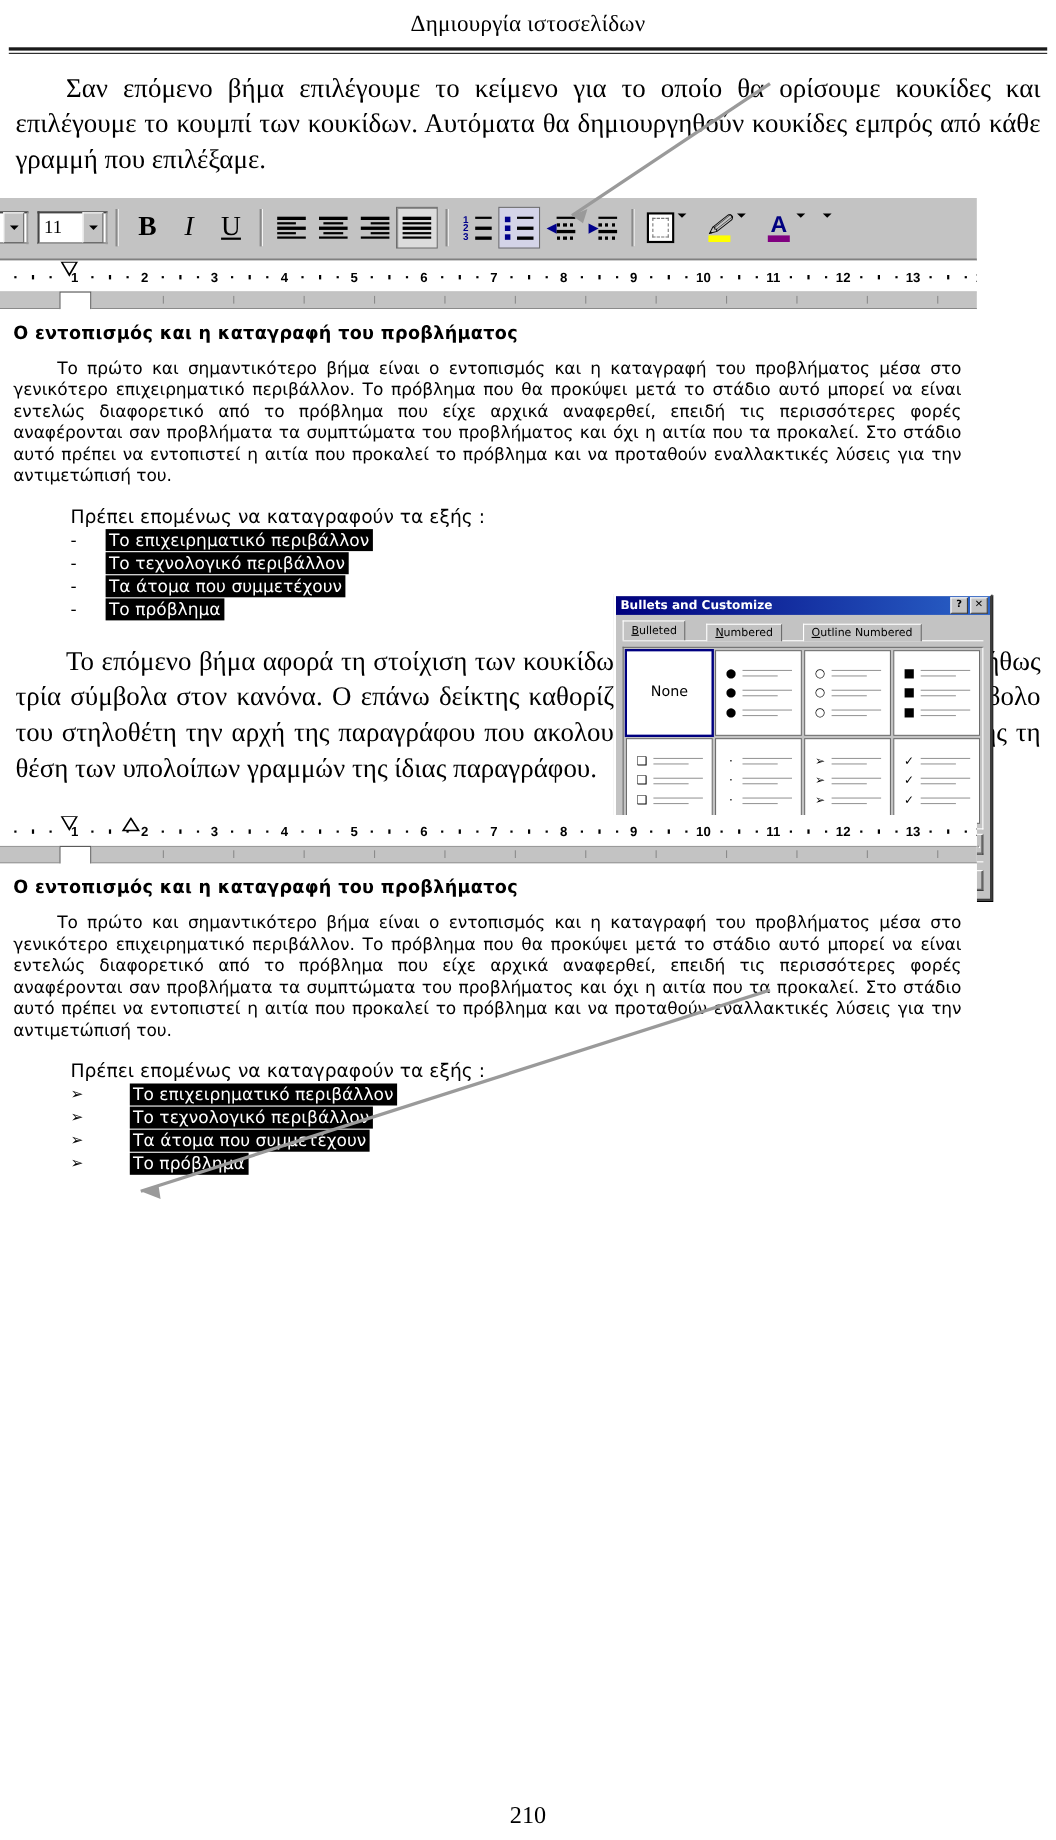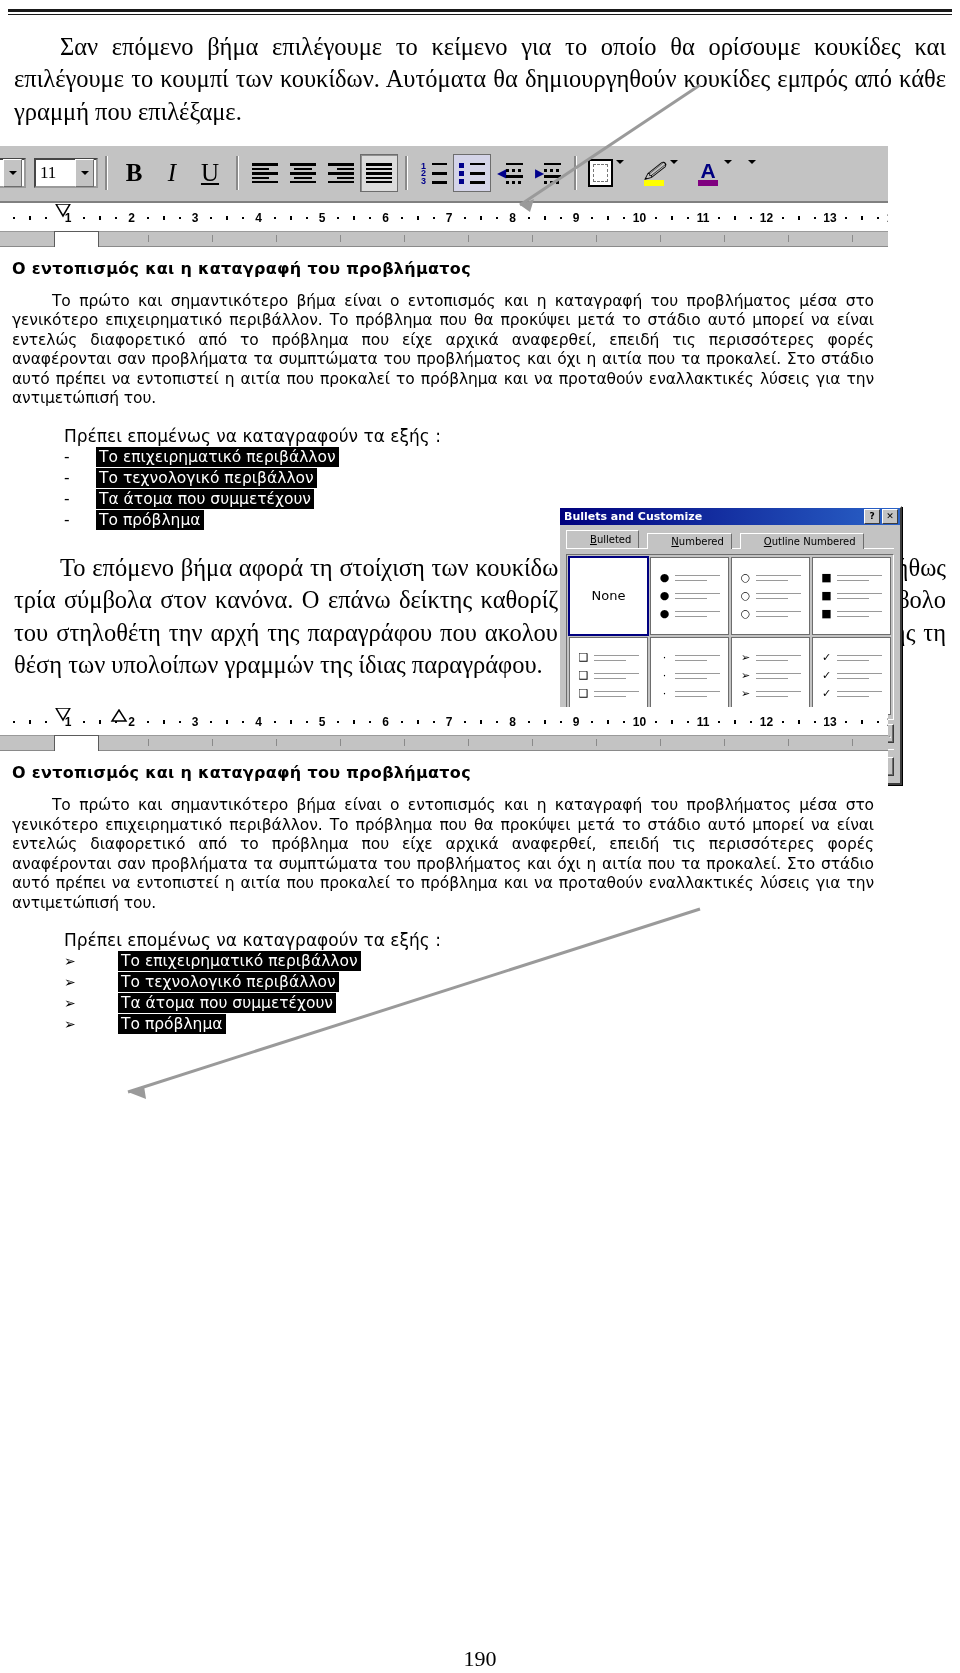--- a/index.html
+++ b/index.html
@@ -179,23 +179,23 @@
     background:linear-gradient(to right,#00007d,#2a63c8);
     color:#fff;font-size:11px;font-weight:bold;padding:0 2px 0 4px;
   }
   .dlg-title .btns{display:flex;gap:2px;}
   .dlg-title .tb{width:14px;height:13px;background:#c3c3c3;color:#000;
     font-size:9px;line-height:13px;text-align:center;font-weight:bold;
     border:1px solid #fff;border-right-color:#3c3c3c;border-bottom-color:#3c3c3c;}
   .dlg-body{padding:5px 6px 6px 6px;}
   .tabs{display:flex;align-items:flex-end;border-bottom:1px solid #fff;height:18px;}
   .tab{
-    font-size:10px;padding:2px 7px 2px 23px;background:#c3c3c3;
+    font-size:10px;padding:2px 7px 2px 7px;background:#c3c3c3;
     border:1px solid #fff;border-right-color:#6d6d6d;border-bottom:none;
-    margin-right:8px;position:relative;top:1px;
+    margin-right:19px;position:relative;top:1px;
   }
   .tab.sel{background:#c3c3c3;top:0;padding-top:3px;padding-bottom:3px;font-weight:normal;}
   .tab u{text-decoration:underline;}
   .grid{
     margin-top:5px;background:#c3c3c3;
     border:1px solid #6d6d6d;border-right-color:#fff;border-bottom-color:#fff;
     padding:2px;
   }
   .grow{display:flex;gap:2px;margin-bottom:2px;}
   .cell{
@@ -228,20 +228,21 @@
   .pagenum{
     position:absolute;bottom:10px;left:0;right:0;text-align:center;
     font-family:"Liberation Serif",serif;font-size:22px;
   }
 </style>
 </head>
 <body>
 
 <div class="page">
 
+  <div class="hdr">Δημιουργία ιστοσελίδων</div>
   <div class="hdr-rule"></div>
 
   <div class="prose p1">
     <p class="indent">Σαν επόμενο βήμα επιλέγουμε το κείμενο για το οποίο θα ορίσουμε κουκίδες και επιλέγουμε το κουμπί των κουκίδων. Αυτόματα θα δημιουργηθούν κουκίδες εμπρός από κάθε γραμμή που επιλέξαμε.</p>
   </div>
 
   <div class="shot shot1">
 
     <div class="toolbar">
       <div class="combo" style="width:46px;margin-left:-20px;">
@@ -798,14 +799,14 @@
     </div>
   </div>
 
   <svg style="position:absolute;left:0;top:0;width:960px;height:1673px;pointer-events:none;">
     <line x1="520" y1="196" x2="700" y2="76" stroke="#9a9a9a" stroke-width="3"></line>
     <polygon points="520,196 534,190 530,203" fill="#9a9a9a"></polygon>
     <line x1="128" y1="1083" x2="700" y2="900" stroke="#9a9a9a" stroke-width="3"></line>
     <polygon points="128,1083 144,1077 146,1090" fill="#9a9a9a"></polygon>
   </svg>
 
-  <div class="pagenum">190</div>
+  <div class="pagenum">210</div>
 </div>
 
 </body></html>

